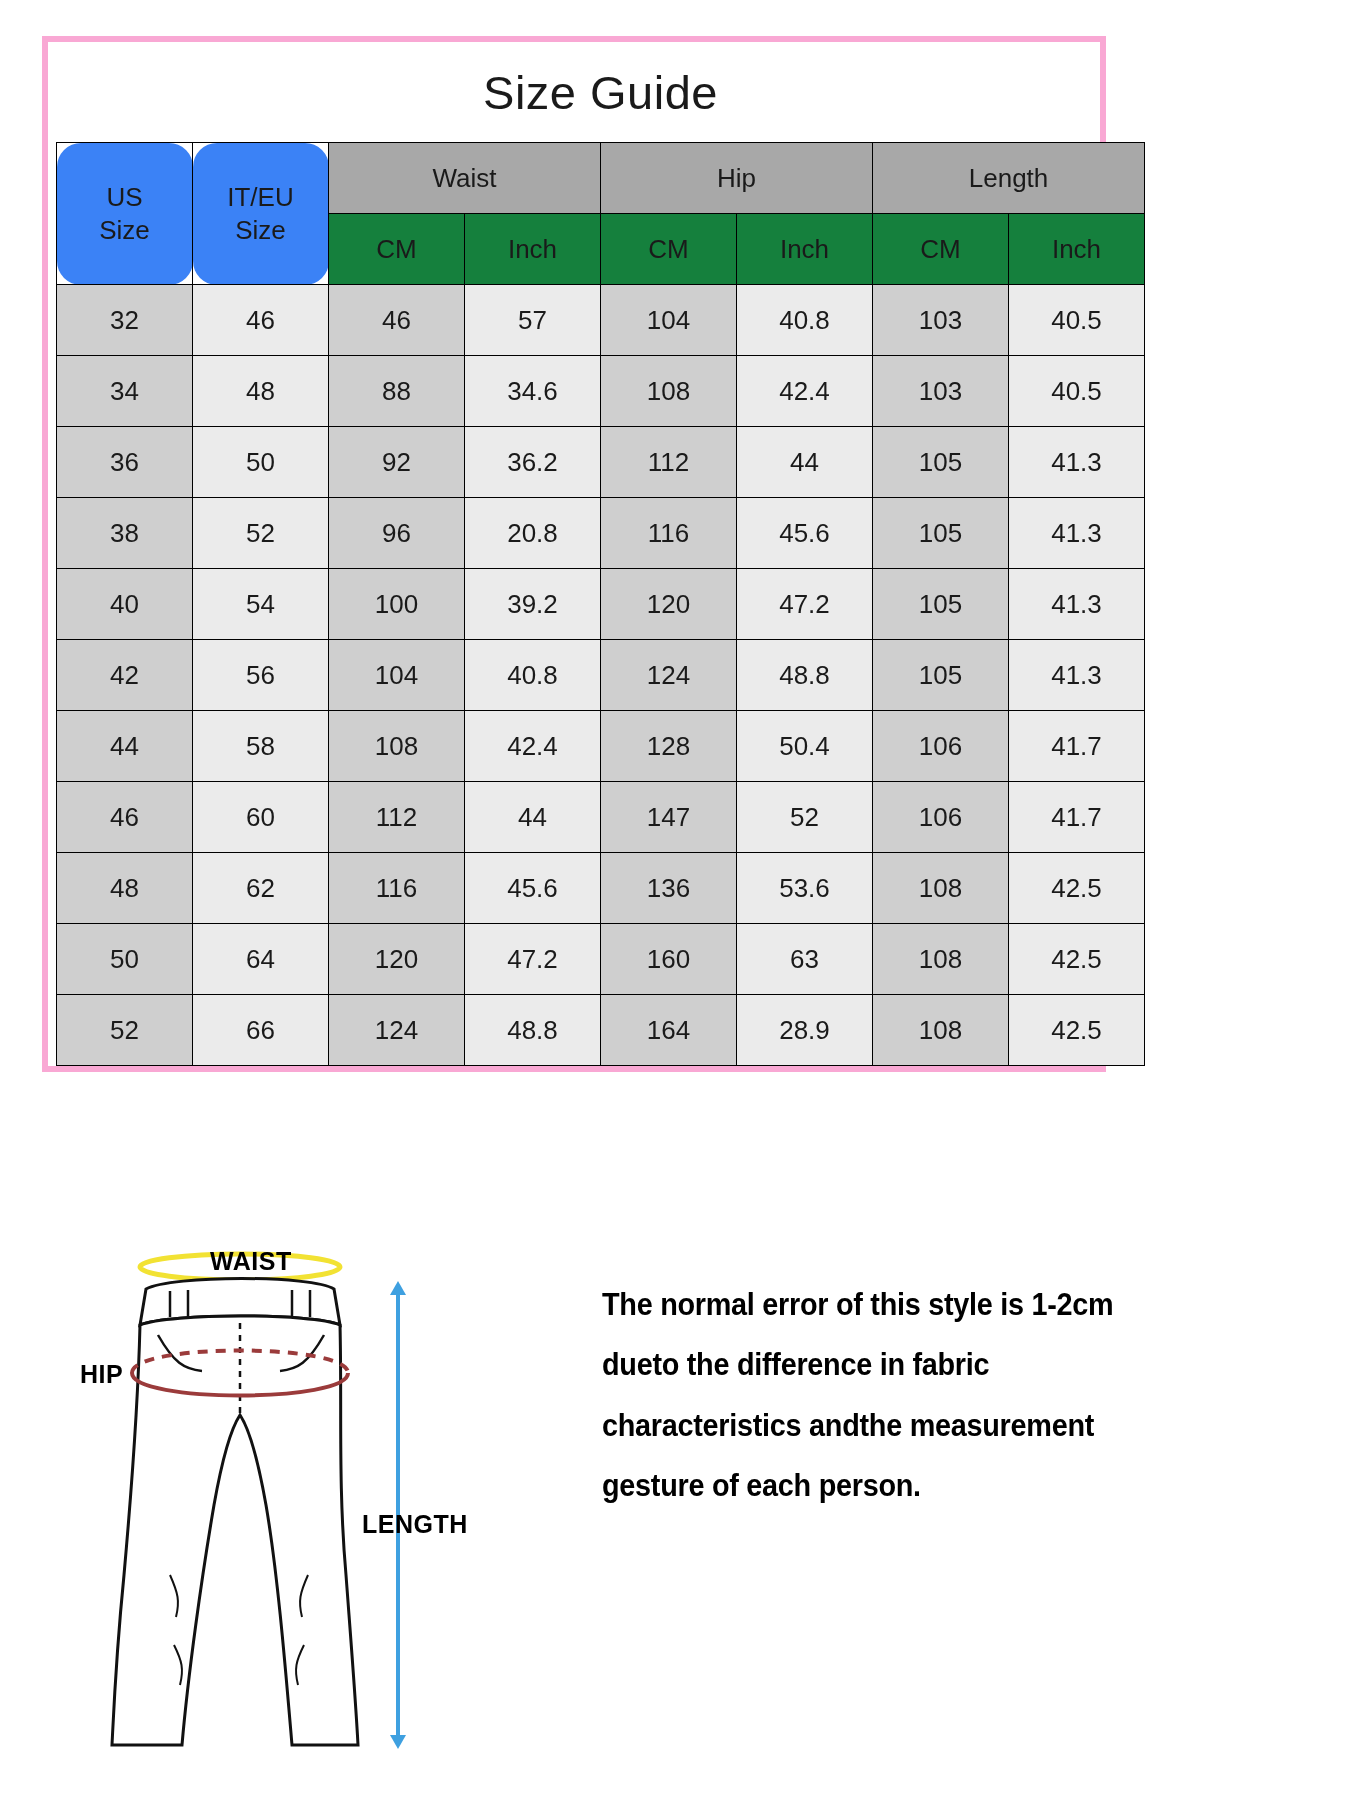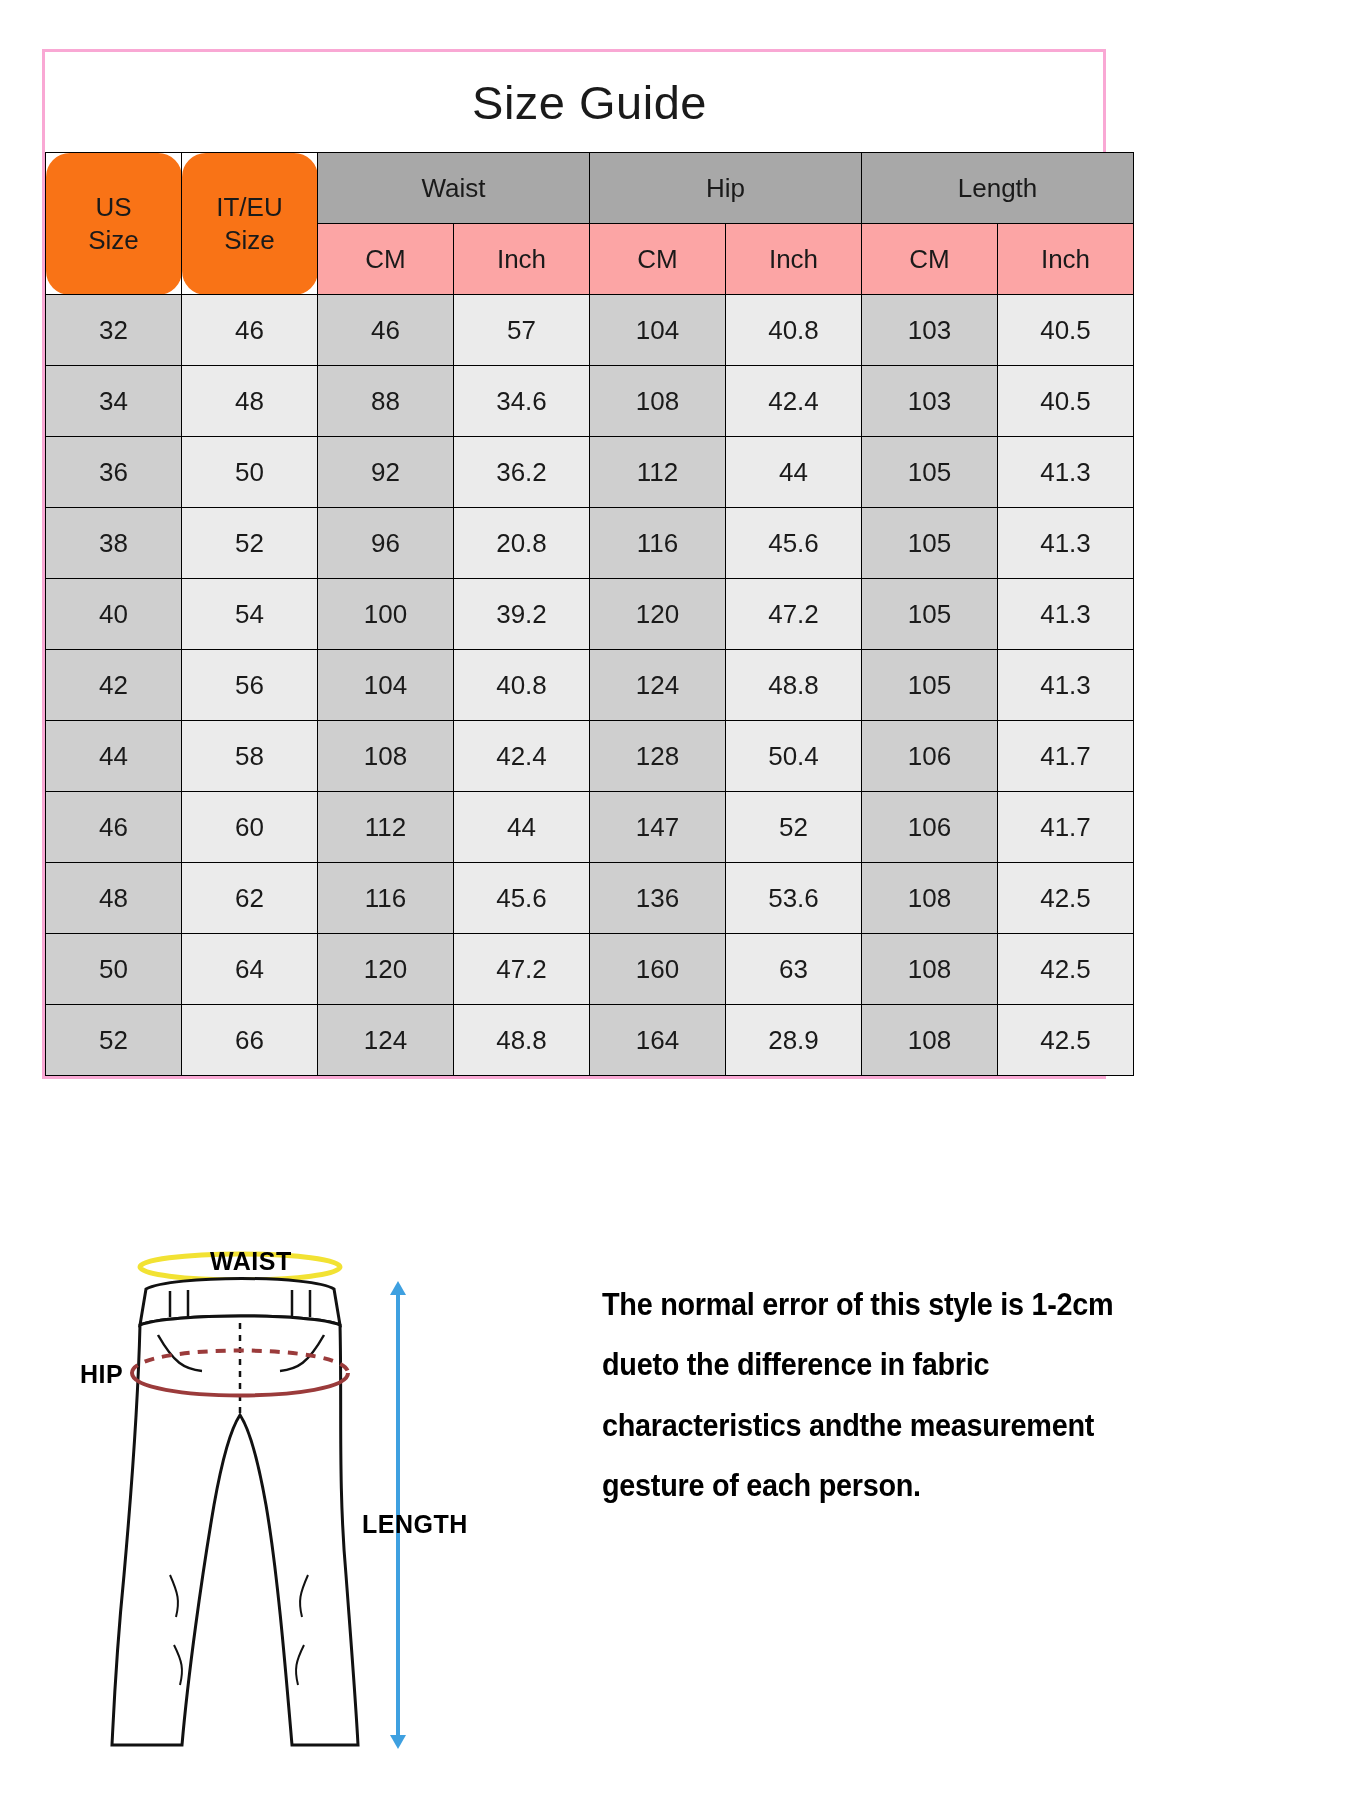--- a/index.html
+++ b/index.html
@@ -17,25 +17,26 @@
   .page {
     position: absolute;
     left: 0; top: 0;
     width: 1350px;
     height: 1800px;
   }
   
   .table-wrap {
     position: absolute;
     left: 42px;
-    top: 49px;
+    top: 36px;
     width: 1064px;
-    border: 3px solid #f9a8d4;
+    border: 6px solid #f9a8d4;
     box-sizing: border-box;
     background: #fff;
+    padding-left: 8px;
   }
   table.size-table {
     border-collapse: collapse;
     width: 100%;
     table-layout: fixed;
   }
   table.size-table td, table.size-table th {
     border: 1px solid #000;
     text-align: center;
     vertical-align: middle;
@@ -53,26 +54,26 @@
     border-bottom: 1px solid #000 !important;
     letter-spacing: 0.5px;
   }
   .grp-head {
     background: #a8a8a8;
     font-weight: bold;
     font-size: 27px;
     height: 48px;
   }
   .sub-head {
-    background: #fca5a5;
+    background: #15803d;
     font-size: 26px;
     height: 50px;
   }
   .sz-head {
-    background: #f97316;
+    background: #3b82f6;
     font-weight: bold;
     font-size: 27px;
     line-height: 1.25;
     border-radius: 24px;
   }
   .col-dark { background: #cfcfcf; margin-top: 45px; }
   .col-light { background: #ebebeb; }
   
   col.c-us   { width: 136px; }
   col.c-eu   { width: 136px; }

